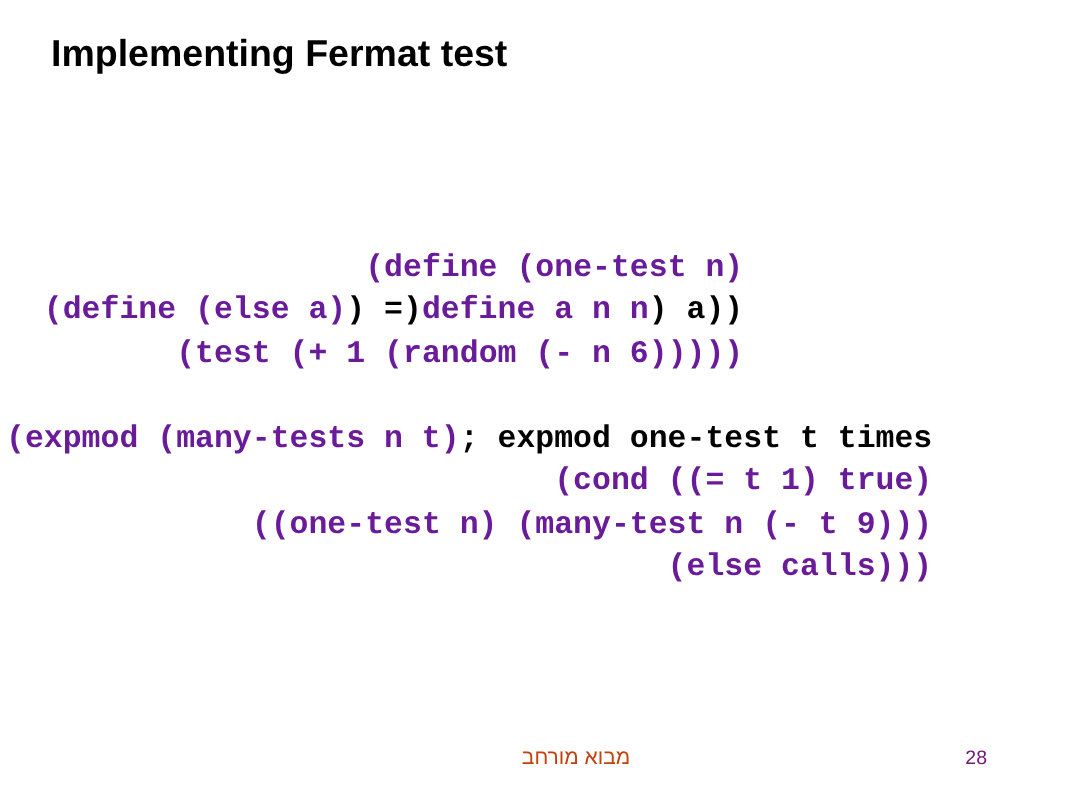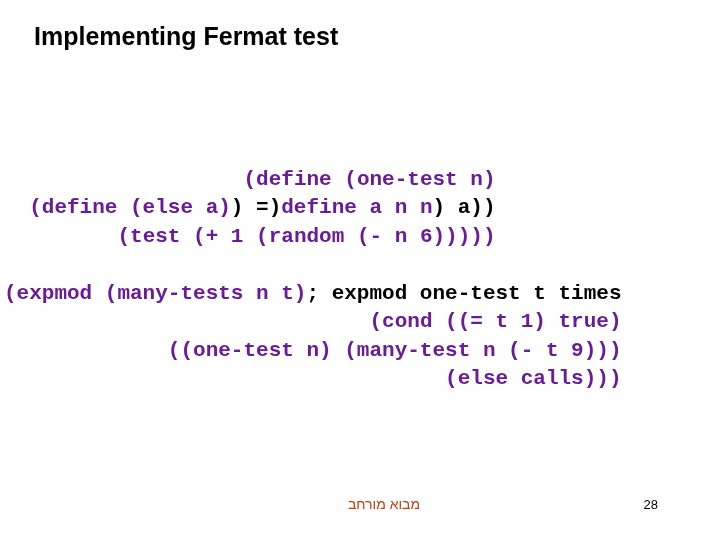--- a/index.html
+++ b/index.html
@@ -45,21 +45,21 @@
       font-size: 14px;
       color: #c2410c;
       direction: rtl;
       margin-left: 24px;
     }
     .page-number {
       position: absolute;
       bottom: 28px;
       right: 62px;
       font-size: 13px;
-      color: #000000;
+      color: #701a75;
     }
   </style>
 </head>
 <body>
 
 <div class="title">Implementing Fermat test</div>
 
 <div class="code-block code-one-test"><span class="purple">(define (one-test n)</span>
 <span class="purple">  (define (else a)</span><span class="black">) =)</span><span class="purple">define a n n</span><span class="black">) a))</span>
 <span class="purple">  (test (+ 1 (random (- n 6)))))</span></div>

